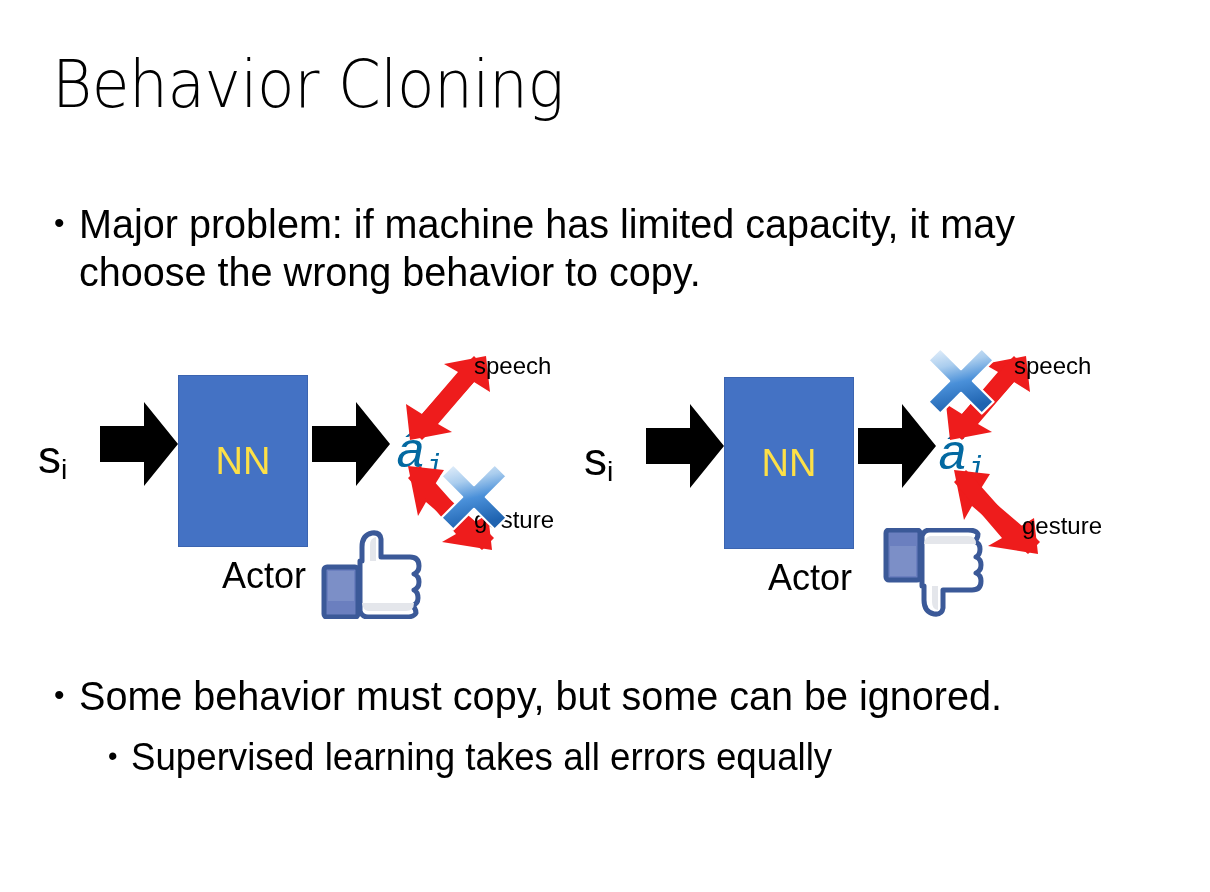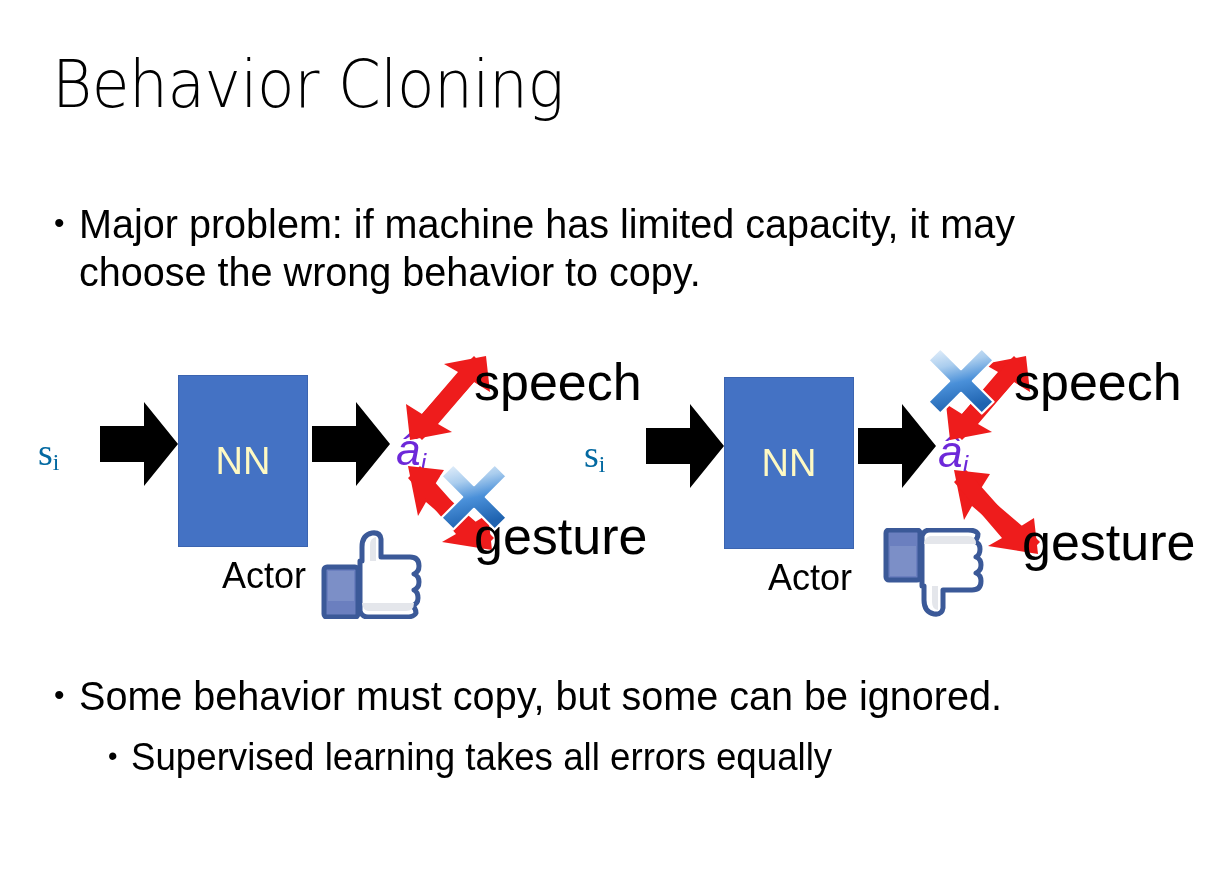--- a/index.html
+++ b/index.html
@@ -76,73 +76,73 @@
     font-size: 38px;
   }
   #bullet-sub .dot { font-size: 27px; margin-top: 8px; }
   #bullet-sub .btext { transform: scaleX(0.965); transform-origin: left top; }
 
   
   .diagram { position: absolute; top: 0; left: 0; }
 
   .state-label {
     position: absolute;
-    font-family: Liberation Serif, serif;
-    font-size: 38px;
-    color: #0369a1;
+    font-family: Liberation Sans, sans-serif;
+    font-size: 46px;
+    color: #000000;
     white-space: nowrap;
   }
   .state-label sub {
     font-size: 0.62em;
     vertical-align: -0.22em;
   }
 
   .nn-box {
     position: absolute;
     background: #4472C4;
     border: 1.5px solid #3B64B0;
     display: flex;
     align-items: center;
     justify-content: center;
-    color: #fef9c3;
+    color: #fde047;
     font-family: "Liberation Sans", sans-serif;
     font-size: 38px;
     font-weight: 400;
   }
 
   .actor-label {
     position: absolute;
     font-family: "Liberation Sans", sans-serif;
     font-size: 36px;
     color: #000000;
     white-space: nowrap;
     text-align: right;
   }
 
   .block-arrow { position: absolute; }
 
   .ahat {
     position: absolute;
-    font-family: Liberation Sans, sans-serif;
+    font-family: Liberation Mono, monospace;
     font-style: italic;
-    font-size: 44px;
-    color: #6d28d9;
+    font-size: 50px;
+    color: #0369a1;
     white-space: nowrap;
     letter-spacing: 0px;
   }
   .ahat sub {
     font-size: 0.58em;
     font-style: italic;
     vertical-align: -0.28em;
   }
 
   .out-label {
     position: absolute;
     font-family: "Liberation Sans", sans-serif;
-    font-size: 52px;
+    font-size: 24px;
     color: #000000;
     white-space: nowrap;
   }
 
   .red-arrow { position: absolute; }
   .cross-mark { position: absolute; }
   .hand-icon { position: absolute; }
 
   .noselect { user-select: none; }
 </style>

